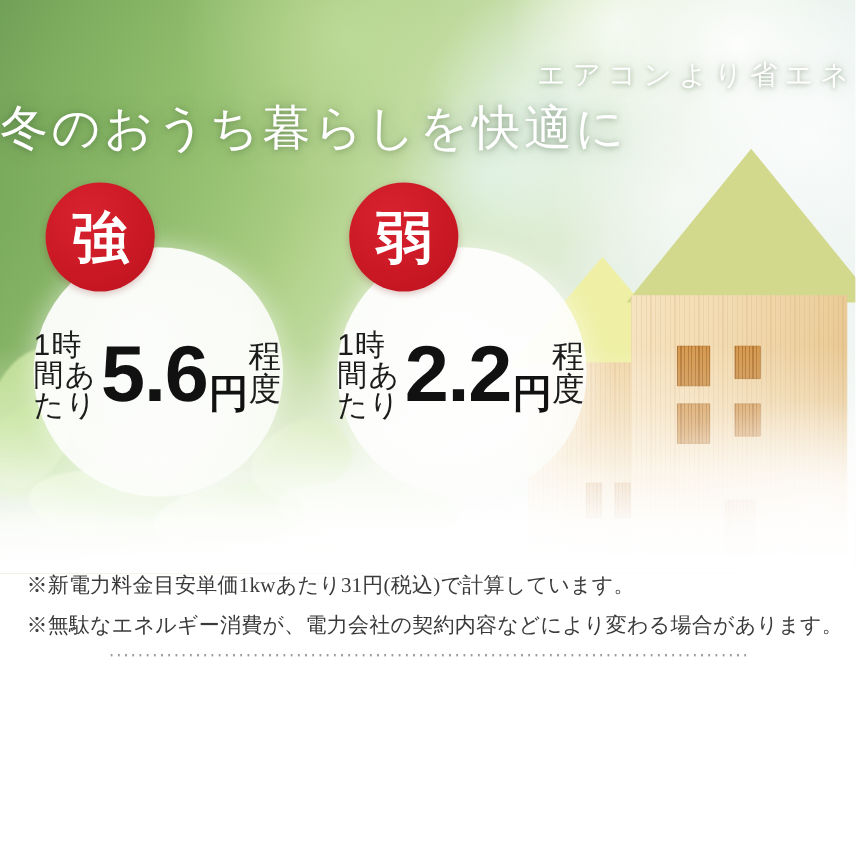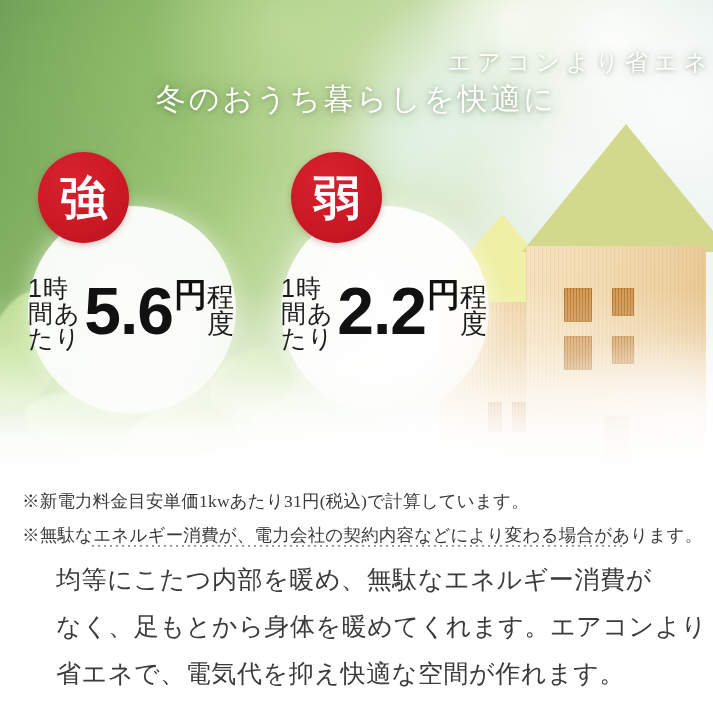--- a/index.html
+++ b/index.html
@@ -132,22 +132,21 @@
     font-size: 23px;
     letter-spacing: 6px;
     color: #ffffff;
     text-shadow: 0 1px 4px rgba(60,90,50,0.45), 0 0 14px rgba(70,100,60,0.30);
     font-family: "Liberation Serif", "DejaVu Serif", serif;
   }
   .title {
     position: absolute;
     left: 0; right: 0;
     top: 79px;
-    text-align: center;
-    font-size: 30px;
+    font-size: 40px;
     letter-spacing: 3px;
     color: #ffffff;
     text-shadow: 0 1px 5px rgba(55,85,48,0.45), 0 0 18px rgba(65,95,55,0.32);
     font-family: "Liberation Serif", "DejaVu Serif", serif;
   }
 
   
   .bubble {
     position: absolute;
     width: 208px;
@@ -175,21 +174,21 @@
   .per-hour {
     font-family: "Liberation Sans", "DejaVu Sans", sans-serif;
     font-size: 25px;
     color: #1c1c1c;
     letter-spacing: 1px;
     line-height: 1;
     margin-top: 6px;
   }
   .price-row {
     display: flex;
-    align-items: flex-start;
+    align-items: flex-end;
     justify-content: center;
     margin-top: 8px;
     margin-bottom: 6px;
   }
   .price-num {
     font-family: "Liberation Sans", "DejaVu Sans", sans-serif;
     font-weight: bold;
     font-size: 66px;
     color: #111111;
     line-height: 1;
@@ -231,21 +230,21 @@
     font-weight: bold;
     font-size: 47px;
     color: #ffffff;
     line-height: 1;
   }
 
   
   .notes {
     position: absolute;
     left: 22px;
-    top: 484px;
+    top: 470px;
     width: 680px;
   }
   .note {
     font-family: "Liberation Serif", "DejaVu Serif", serif;
     font-size: 17.5px;
     color: #3a3a3a;
     line-height: 1.95;
     letter-spacing: 0.2px;
     white-space: nowrap;
   }
@@ -360,19 +359,14 @@
     <span class="badge-text">弱</span>
   </div>
 
   <div class="notes">
     <div class="note">※新電力料金目安単価1kwあたり31円(税込)で計算しています。</div>
     <div class="note">※無駄なエネルギー消費が、電力会社の契約内容などにより変わる場合があります。</div>
   </div>
 
   <div class="divider"></div>
 
-  <div class="body-copy">
-    <div class="body-line">均等にこたつ内部を暖め、無駄なエネルギー消費が</div>
-    <div class="body-line">なく、足もとから身体を暖めてくれます。エアコンより</div>
-    <div class="body-line">省エネで、電気代を抑え快適な空間が作れます。</div>
-  </div>
 
 </div>
 
 </body></html>

